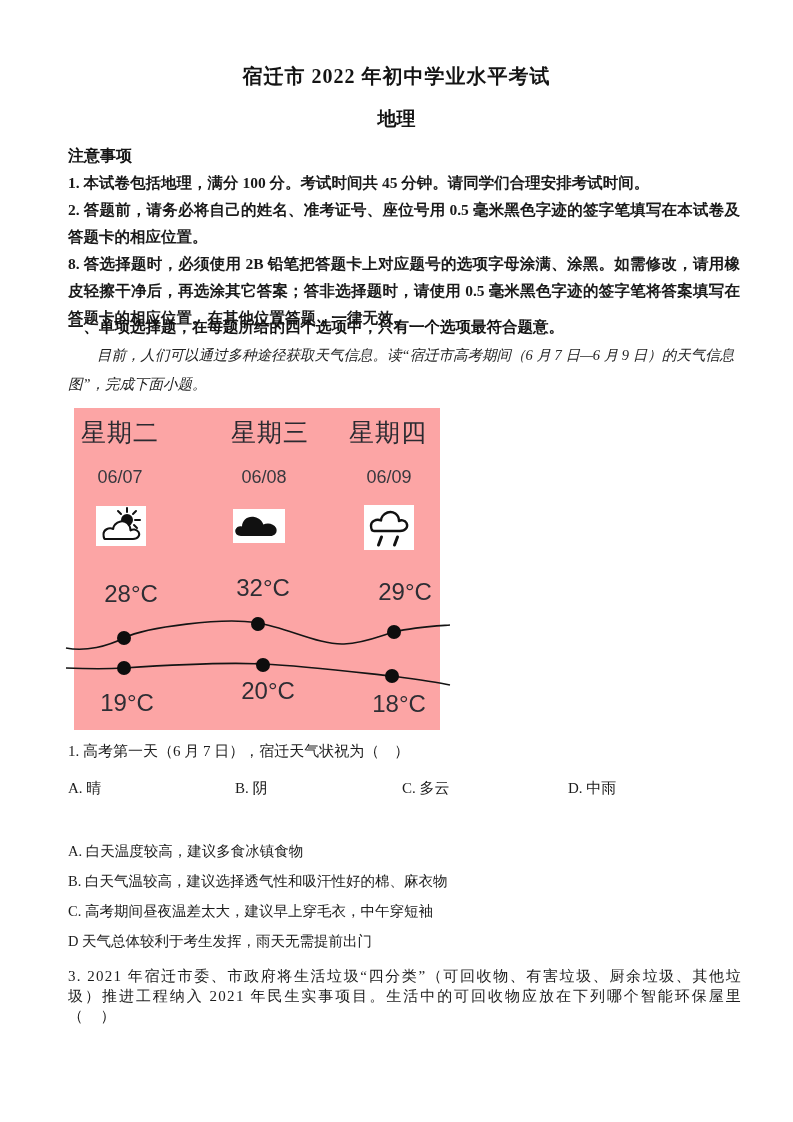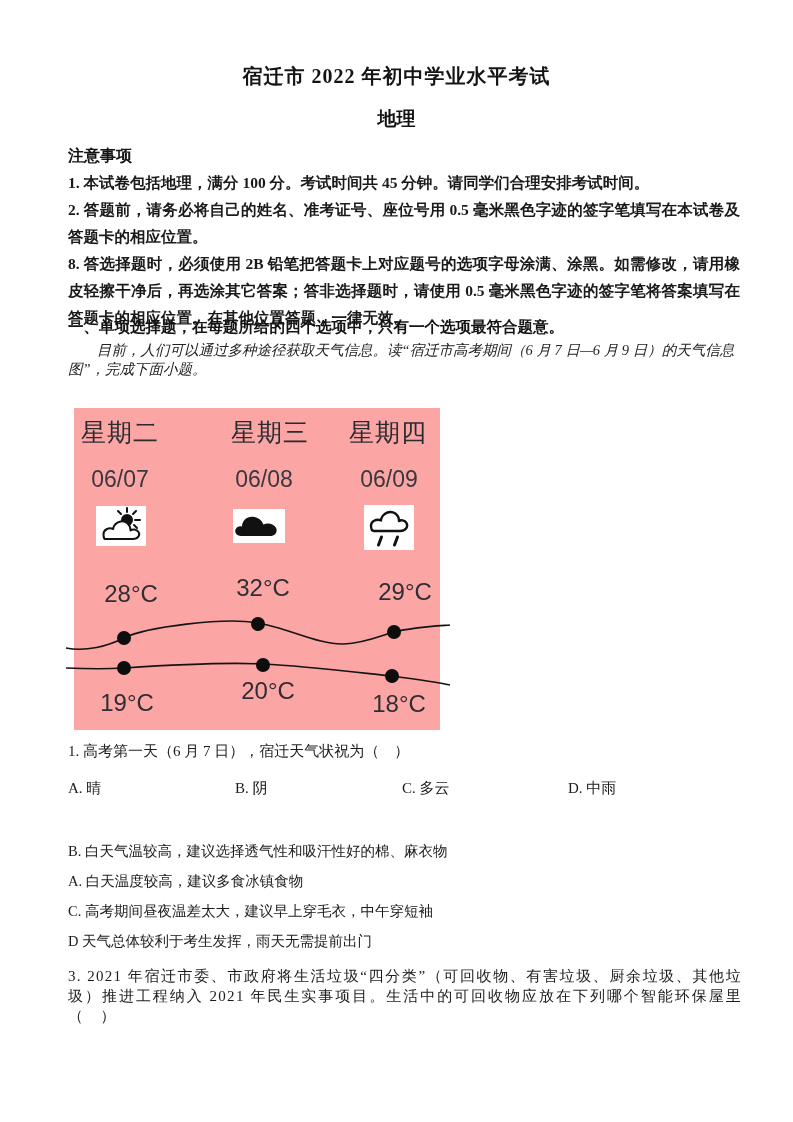--- a/index.html
+++ b/index.html
@@ -12,30 +12,30 @@
     overflow:hidden;
   }
   .abs{position:absolute;line-height:1;}
   .center{left:0;width:793px;text-align:center;}
   .title{font-size:20px;font-weight:bold;letter-spacing:1px;color:#141414;}
   .subject{font-size:19px;font-weight:bold;color:#141414;}
   .notice-head{font-size:16px;font-weight:bold;color:#141414;}
   .notices{left:68px;width:672px;font-size:15.5px;font-weight:bold;color:#1a1a1a;}
   .notices p{margin:0;line-height:27px;text-align:justify;}
   .section-head{left:68px;width:672px;font-size:15.5px;font-weight:bold;color:#141414;}
-  .passage{left:68px;width:674px;font-size:14.5px;font-style:italic;line-height:19px;text-indent:2em;color:#222;}
+  .passage{left:68px;width:674px;font-size:14.5px;font-style:italic;line-height:29px;text-indent:2em;color:#222;}
   
   .chart{
     position:absolute;left:74px;top:408px;width:366px;height:322px;
     background:#fca5a5;overflow:visible;
     font-family:"Liberation Sans", sans-serif;color:#2b2b31;
   }
   .chart .cl{position:absolute;transform:translateX(-50%);white-space:nowrap;line-height:1;}
   .day{font-size:25px;letter-spacing:1px;color:#2a2a30;}
-  .date{font-size:23px;color:#38383e;}
+  .date{font-size:18px;color:#38383e;}
   .temp{font-size:24px;color:#2e2e34;}
   .icon-box{position:absolute;background:#ffffff;transform:translateX(-50%);}
   .icon-box svg{display:block;width:100%;height:100%;}
   .lines-svg{position:absolute;left:0;top:0;overflow:visible;}
   
   .qtext{left:68px;width:674px;font-size:15px;color:#1c1c1c;}
   .opt-inline{font-size:15px;color:#1c1c1c;}
   .q2opts{left:68px;width:674px;font-size:14.5px;color:#1c1c1c;}
   .q2opts p{margin:0;line-height:30px;}
   .q3{left:68px;width:674px;font-size:15px;line-height:20px;letter-spacing:1.3px;text-align:justify;color:#1c1c1c;}
@@ -122,21 +122,21 @@
     </svg>
   </div>
 
   <div class="abs qtext" style="top:744px">1. 高考第一天（6 月 7 日），宿迁天气状祝为（　）</div>
   <span class="abs opt-inline" style="top:781px;left:68px">A. 晴</span>
   <span class="abs opt-inline" style="top:781px;left:235px">B. 阴</span>
   <span class="abs opt-inline" style="top:781px;left:402px">C. 多云</span>
   <span class="abs opt-inline" style="top:781px;left:568px">D. 中雨</span>
 
   <div class="abs q2opts" style="top:836px">
+    <p>A. 白天温度较高，建议多食冰镇食物</p>
     <p>B. 白天气温较高，建议选择透气性和吸汗性好的棉、麻衣物</p>
-    <p>A. 白天温度较高，建议多食冰镇食物</p>
     <p>C. 高考期间昼夜温差太大，建议早上穿毛衣，中午穿短袖</p>
     <p>D 天气总体较利于考生发挥，雨天无需提前出门</p>
   </div>
 
   <div class="abs q3" style="top:966px">3. 2021 年宿迁市委、市政府将生活垃圾“四分类”（可回收物、有害垃圾、厨余垃圾、其他垃圾）推进工程纳入 2021 年民生实事项目。生活中的可回收物应放在下列哪个智能环保屋里（　）</div>
 
 </div>
 
 </body></html>

